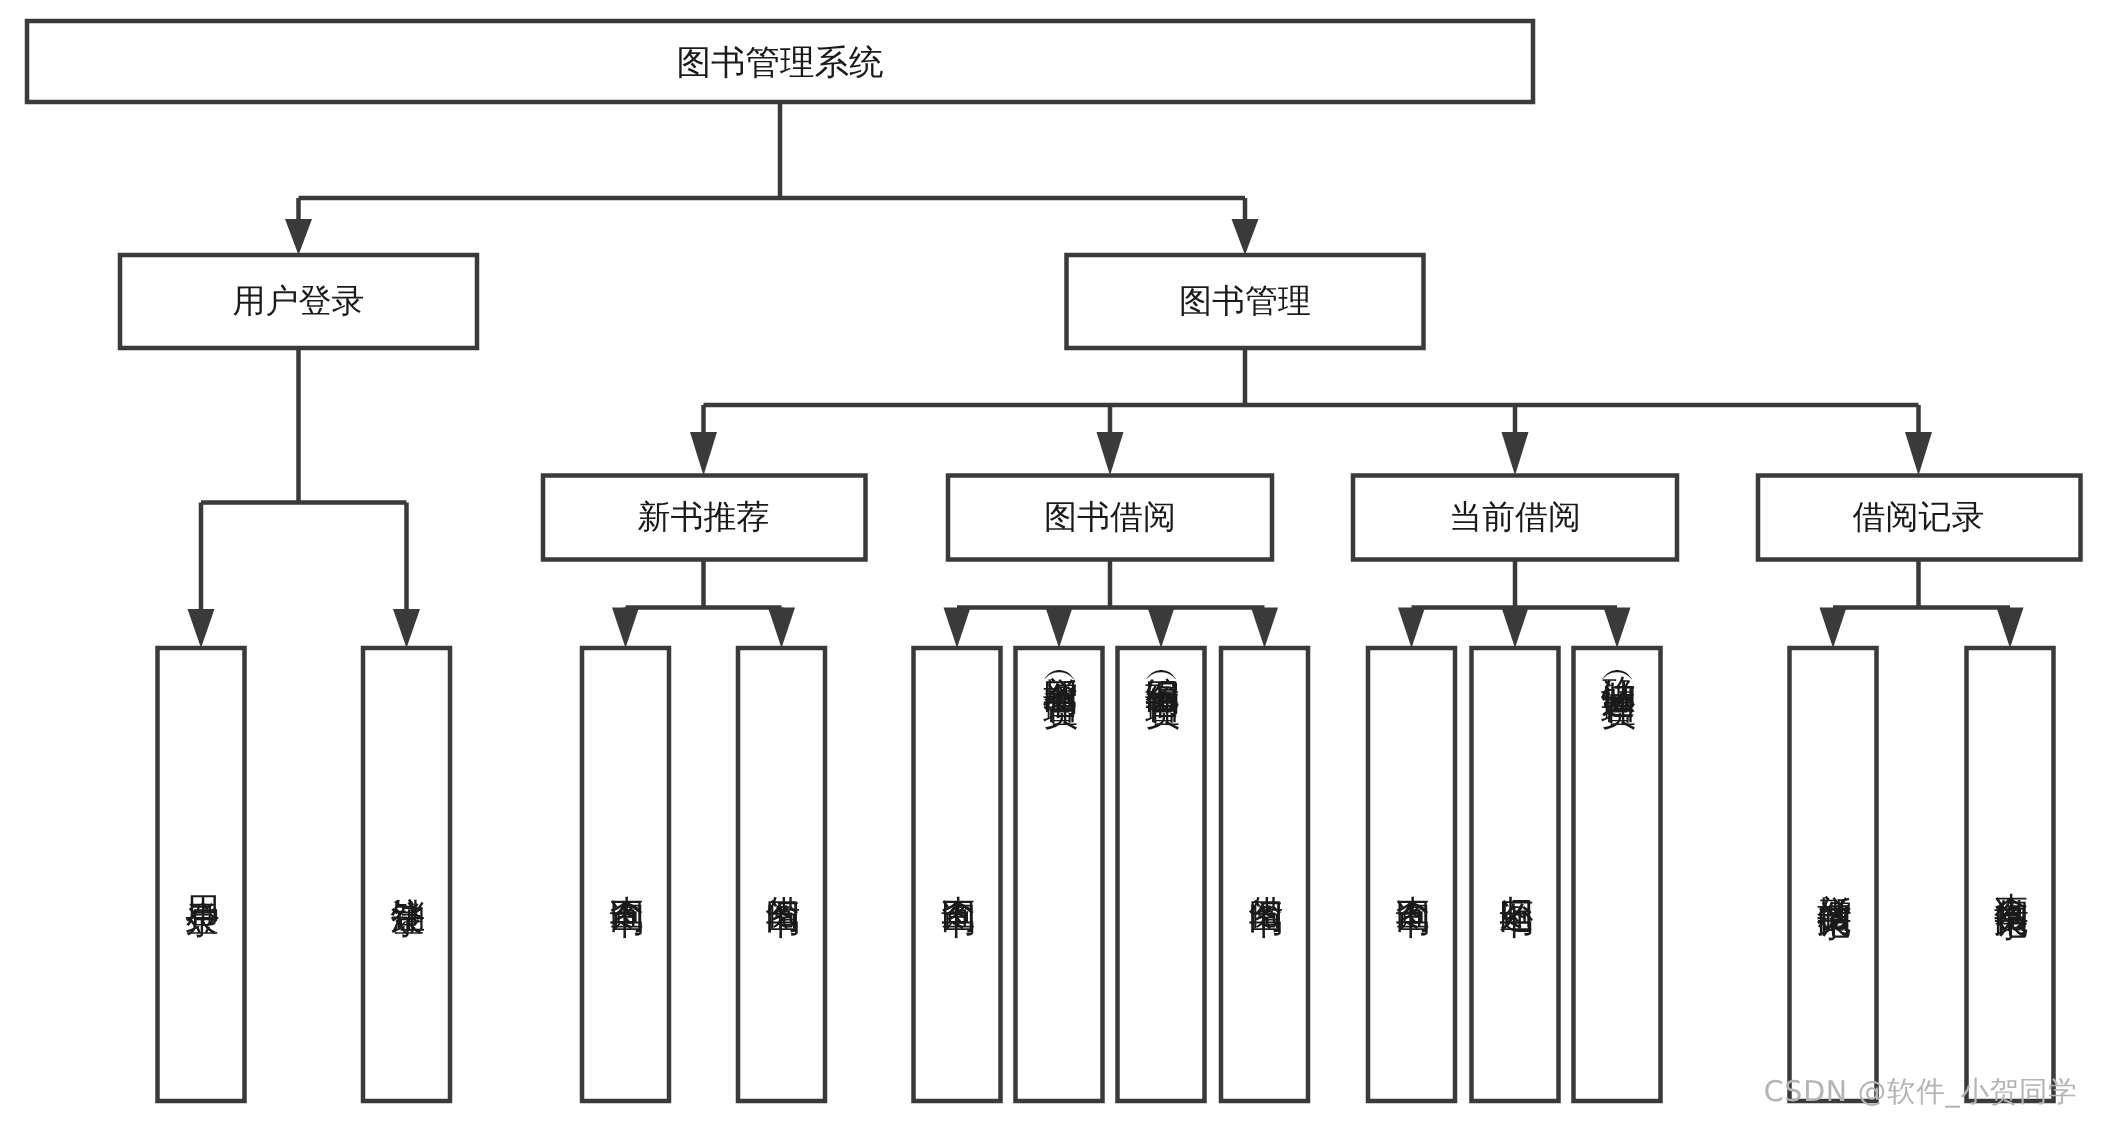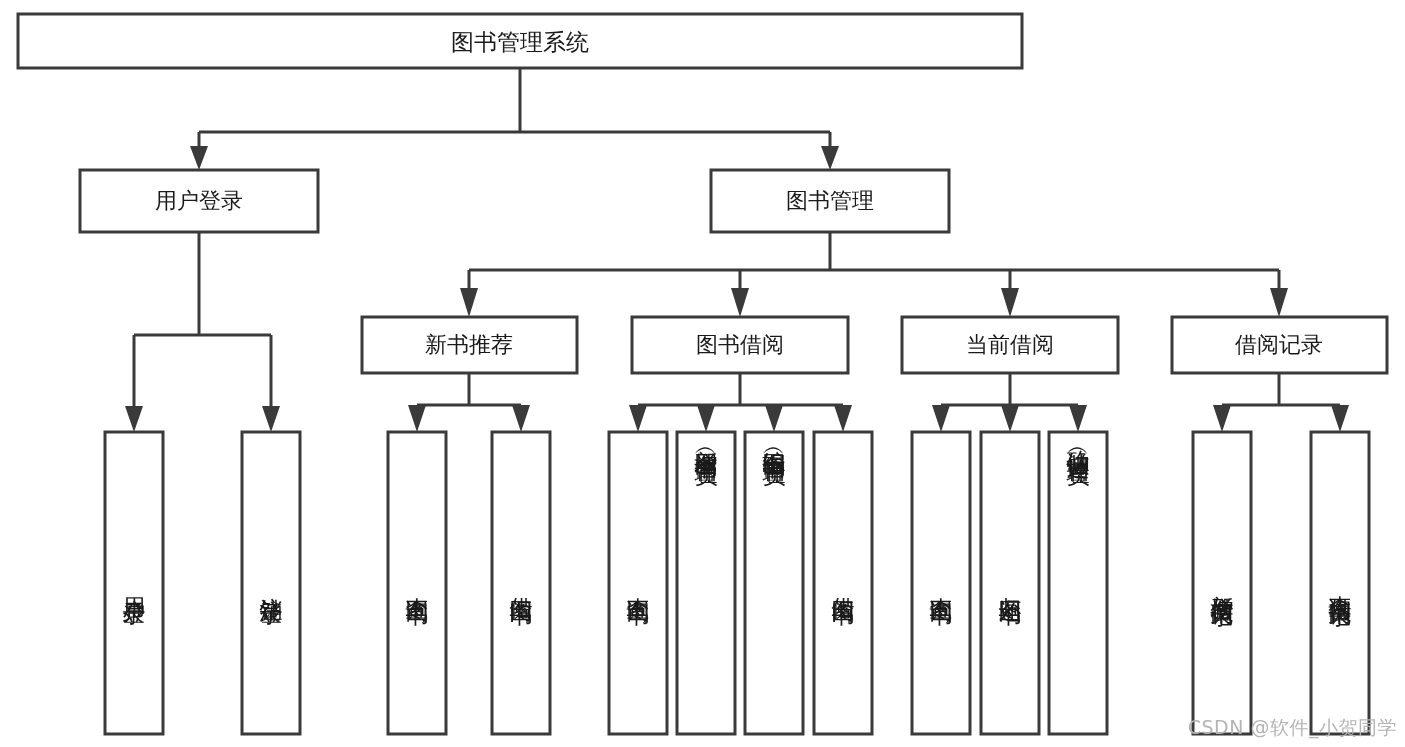--- a/index.html
+++ b/index.html
@@ -66,21 +66,21 @@
     text-orientation: upright;
     font-family: "DejaVu Sans", "Liberation Sans", sans-serif;
     font-size: 23px;
     line-height: 1.18;
     letter-spacing: 2px;
     color: #1a1a1a;
     white-space: nowrap;
   }
   .watermark {
     position: absolute;
-    right: 8px;
+    right: 20px;
     bottom: 6px;
     font-family: "DejaVu Sans", "Liberation Sans", sans-serif;
     font-size: 19px;
     color: #b4b4b4;
     white-space: nowrap;
     letter-spacing: 0.5px;
   }
 </style>
 </head>
 <body>

